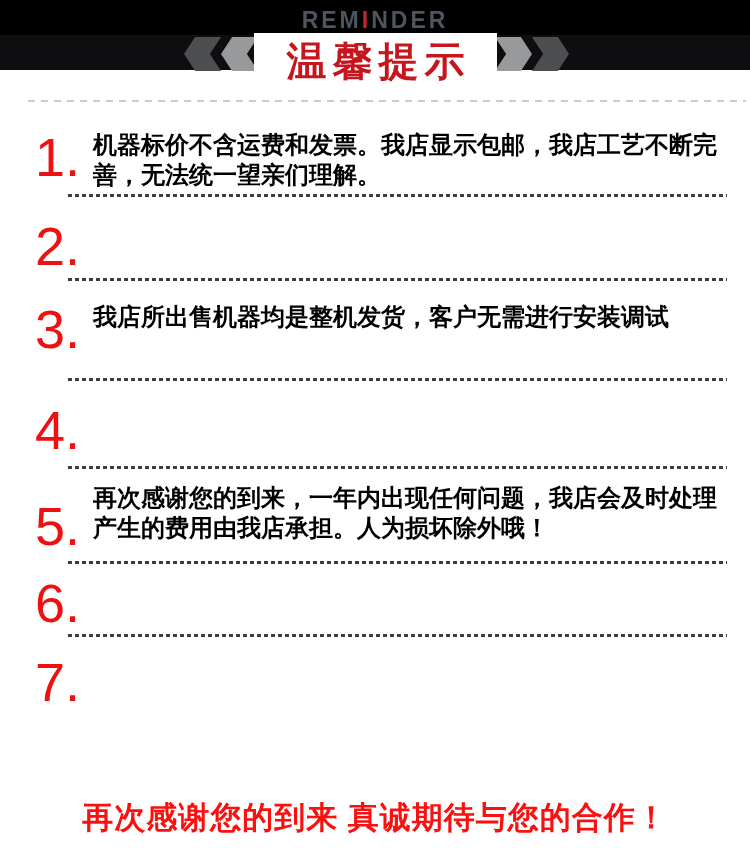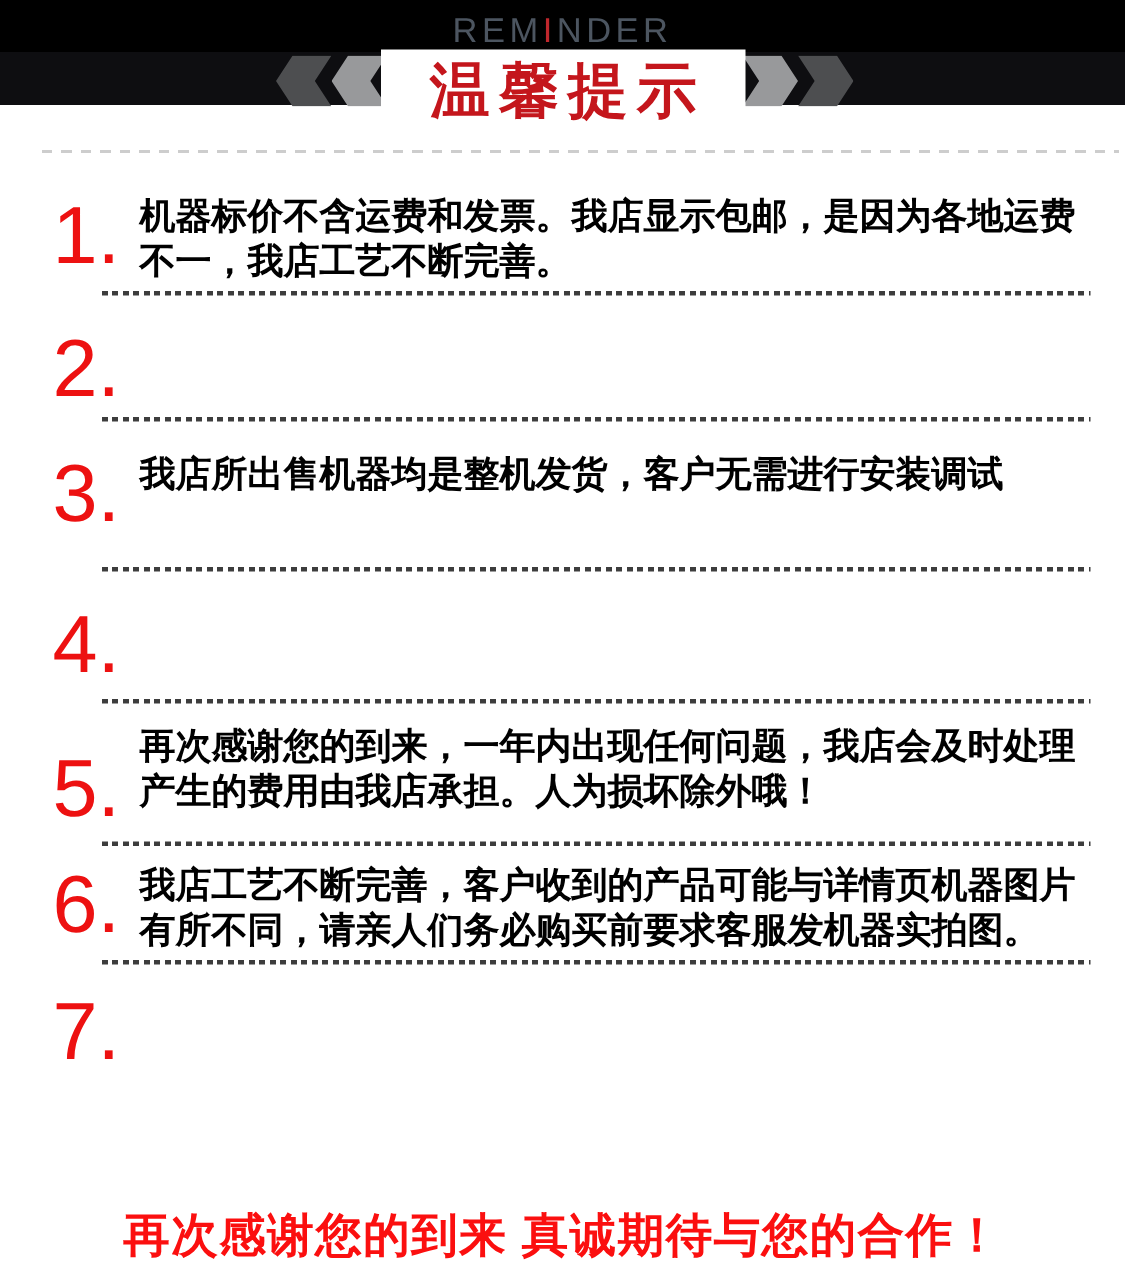--- a/index.html
+++ b/index.html
@@ -11,30 +11,30 @@
   }
 
   
   .header-bar {
     position: relative; width: 750px; height: 70px;
     background: linear-gradient(to bottom, #000000 0%, #000000 50%, #0e0e11 50%, #0e0e11 100%);
   }
   .reminder-en {
     position: absolute; top: 7px; left: 0; width: 100%;
     text-align: center;
-    font-size: 23px; letter-spacing: 3px; font-weight: 400;
+    font-size: 23px; letter-spacing: 3px; font-weight: 700;
     color: #4c5560;
   }
   .reminder-en .accent { color: #c0272d; }
 
   .title-box {
     position: absolute; left: 254px; top: 33px;
     width: 243px; height: 56px;
     background: #ffffff; z-index: 2;
-    display: flex; align-items: flex-start; justify-content: center;
+    display: flex; align-items: flex-end; justify-content: center;
   }
   .title-box .title-text {
     font-size: 40px; font-weight: bold; color: #c4161c;
     letter-spacing: 6px; text-indent: 6px;
     font-family: "Liberation Sans", "DejaVu Sans", sans-serif;
   }
 
   .chev { position: absolute; top: 37px; width: 37px; height: 34px; z-index: 1; }
   .chev.left  { clip-path: polygon(30% 0, 100% 0, 70% 50%, 100% 100%, 30% 100%, 0 50%); }
   .chev.right { clip-path: polygon(0 0, 70% 0, 100% 50%, 70% 100%, 0 100%, 30% 50%); }
@@ -104,21 +104,21 @@
   </div>
 </div>
 
 <div class="light-dashes"></div>
 
 <div class="items">
 
   <div class="item-block">
     <div class="item">
       <div class="item-num">1.</div>
-      <div class="item-text">机器标价不含运费和发票。我店显示包邮，是因为各地运费不一，我店工艺不断完善。</div>
+      <div class="item-text">机器标价不含运费和发票。我店显示包邮，我店工艺不断完善，无法统一望亲们理解。</div>
     </div>
     <div class="sep"></div>
   </div>
 
   <div class="item-block">
     <div class="item">
       <div class="item-num">2.</div>
     </div>
     <div class="sep"></div>
   </div>
@@ -142,21 +142,20 @@
     <div class="item">
       <div class="item-num">5.</div>
       <div class="item-text">再次感谢您的到来，一年内出现任何问题，我店会及时处理产生的费用由我店承担。人为损坏除外哦！</div>
     </div>
     <div class="sep"></div>
   </div>
 
   <div class="item-block">
     <div class="item">
       <div class="item-num">6.</div>
-      <div class="item-text">我店工艺不断完善，客户收到的产品可能与详情页机器图片有所不同，请亲人们务必购买前要求客服发机器实拍图。</div>
     </div>
     <div class="sep"></div>
   </div>
 
   <div class="item-block">
     <div class="item">
       <div class="item-num">7.</div>
     </div>
 
   </div>

